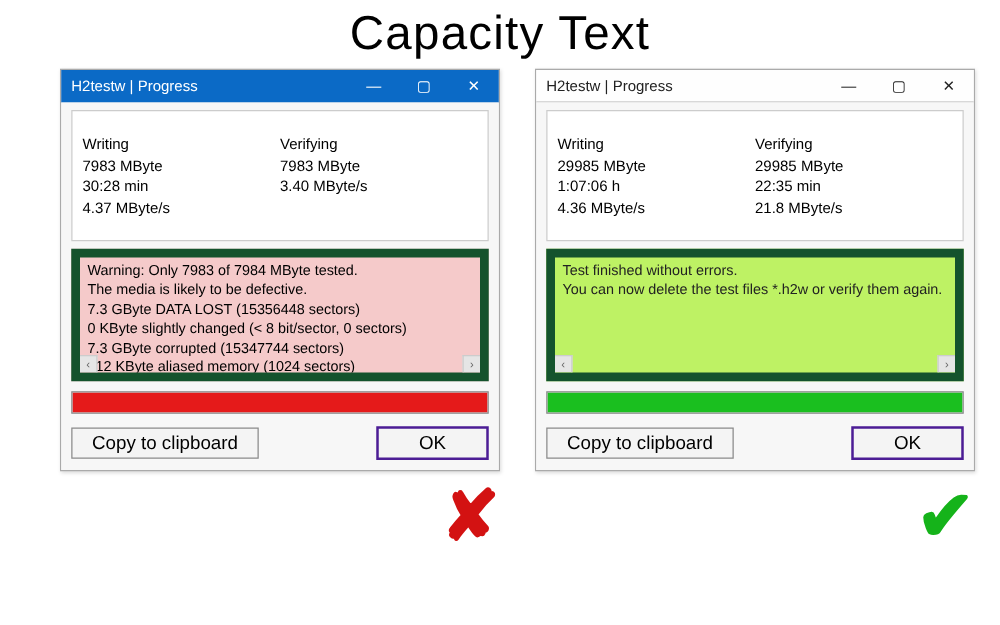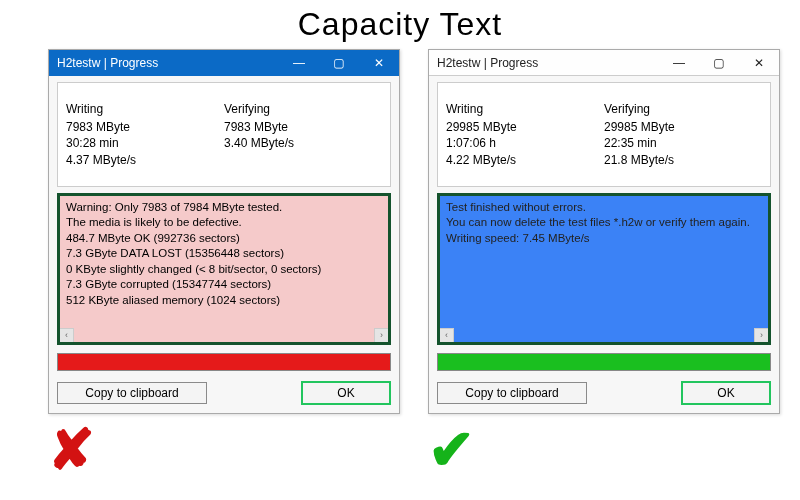--- a/index.html
+++ b/index.html
@@ -6,35 +6,35 @@
   body {
     margin: 0;
     width: 800px;
     height: 500px;
     font-family: "Segoe UI", Tahoma, Arial, sans-serif;
     background: #fff;
     overflow: hidden;
   }
   .page-title {
     text-align: center;
-    font-size: 32px;
+    font-size: 38px;
     margin: 6px 0 6px 0;
     font-weight: 400;
     letter-spacing: 1px;
   }
   .panels {
     display: flex;
     justify-content: space-evenly;
     align-items: flex-start;
     padding: 0 20px;
   }
   .panel-wrap {
     display: flex;
     flex-direction: column;
-    align-items: flex-start;
+    align-items: flex-end;
     width: 48%;
     margin-left: 28px;
   }
   .window {
     width: 100%;
     border: 1px solid #aaa;
     background: #f0f0f0;
     box-shadow: 1px 1px 3px rgba(0,0,0,0.15);
     font-size: 12px;
   }
@@ -69,34 +69,34 @@
     display: flex;
     border: 1px solid #ccc;
     background: #fff;
     padding: 18px 8px;
     margin-bottom: 6px;
   }
   .stats .col { flex: 1; }
   .stats .col .head { font-weight: 400; margin-bottom: 2px; }
   .stats .col div { line-height: 1.35; }
   .log {
-    border: 3px solid #14532d;
+    border: 7px solid #14532d;
     padding: 4px 6px;
-    height: 152px;
+    height: 106px;
     font-size: 11.5px;
     line-height: 1.35;
     overflow: hidden;
     position: relative;
   }
   .log-bad  { background: #f7cfd1; color: #5a0a12; color:#000; }
   .log-bad  { color: #000; }
   .log-bad  { background:#f5caca; }
   .log-bad  { color:#000; }
   .log-bad, .log-ok { font-family: Tahoma, sans-serif; }
-  .log-ok   { background: #3b82f6; color: #222; }
+  .log-ok   { background: #bef264; color: #222; }
   .scroll-bot {
     position: absolute;
     bottom: 0; right: 0;
     height: 14px; width: 14px;
     background: #e5e5e5;
     border-left: 1px solid #ccc;
     border-top: 1px solid #ccc;
     font-size: 9px;
     display: flex; align-items: center; justify-content: center;
     color: #666;
@@ -123,28 +123,28 @@
     display: flex;
     justify-content: space-between;
     align-items: center;
   }
   .btn {
     border: 1px solid #8a8a8a;
     background: #f4f4f4;
     padding: 3px 0;
     width: 150px;
     text-align: center;
-    font-size: 12px;
+    font-size: 15px;
     cursor: pointer;
   }
   .btn-ok {
     width: 90px;
   }
   .btn-ok.highlight {
-    border: 2px solid #22c55e;
+    border: 2px solid #4c1d95;
   }
   .result-mark {
     font-size: 56px;
     font-weight: 900;
     margin-top: 8px;
     line-height: 1;
   }
   .mark-x { color: #d31212; font-family: Arial Black, Arial, sans-serif; }
   .mark-v { color: #15b31a; font-family: Arial, sans-serif; }
 </style>
@@ -175,21 +175,20 @@
           </div>
           <div class="col">
             <div class="head">Verifying</div>
             <div>7983 MByte</div>
             <div>3.40 MByte/s</div>
           </div>
         </div>
         <div class="log log-bad">
           <div>Warning: Only 7983 of 7984 MByte tested.</div>
           <div>The media is likely to be defective.</div>
-          <div>484.7 MByte OK (992736 sectors)</div>
           <div>7.3 GByte DATA LOST (15356448 sectors)</div>
           <div>0 KByte slightly changed (&lt; 8 bit/sector, 0 sectors)</div>
           <div>7.3 GByte corrupted (15347744 sectors)</div>
           <div>512 KByte aliased memory (1024 sectors)</div>
           <div class="scroll-lef">‹</div>
           <div class="scroll-bot">›</div>
         </div>
         <div class="progressbar">
           <div class="fill fill-red"></div>
         </div>
@@ -211,33 +210,32 @@
           <div class="tb-btn">▢</div>
           <div class="tb-btn">✕</div>
         </div>
       </div>
       <div class="body">
         <div class="stats">
           <div class="col">
             <div class="head">Writing</div>
             <div>29985 MByte</div>
             <div>1:07:06 h</div>
-            <div>4.22 MByte/s</div>
+            <div>4.36 MByte/s</div>
           </div>
           <div class="col">
             <div class="head">Verifying</div>
             <div>29985 MByte</div>
             <div>22:35 min</div>
             <div>21.8 MByte/s</div>
           </div>
         </div>
         <div class="log log-ok">
           <div>Test finished without errors.</div>
           <div>You can now delete the test files *.h2w or verify them again.</div>
-          <div>Writing speed: 7.45 MByte/s</div>
           <div class="scroll-lef">‹</div>
           <div class="scroll-bot">›</div>
         </div>
         <div class="progressbar">
           <div class="fill fill-green"></div>
         </div>
         <div class="btnrow">
           <div class="btn">Copy to clipboard</div>
           <div class="btn btn-ok highlight">OK</div>
         </div>

